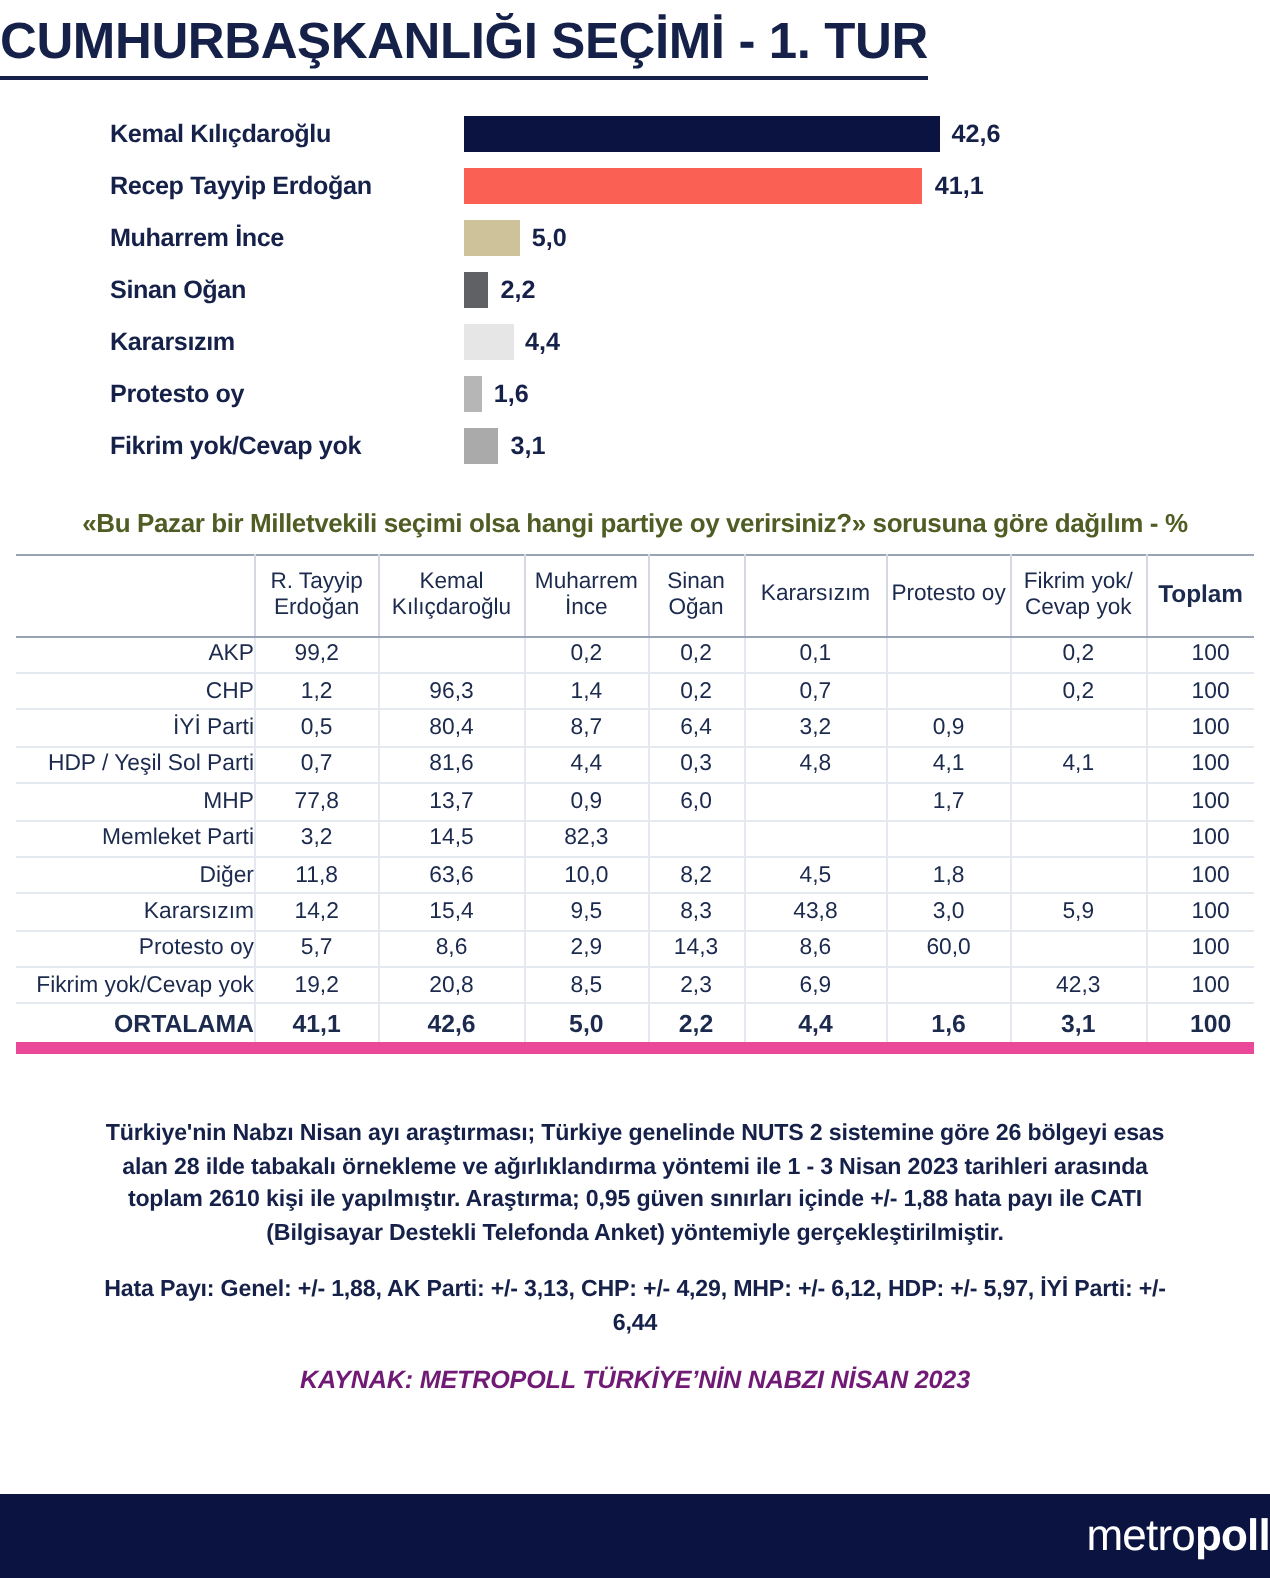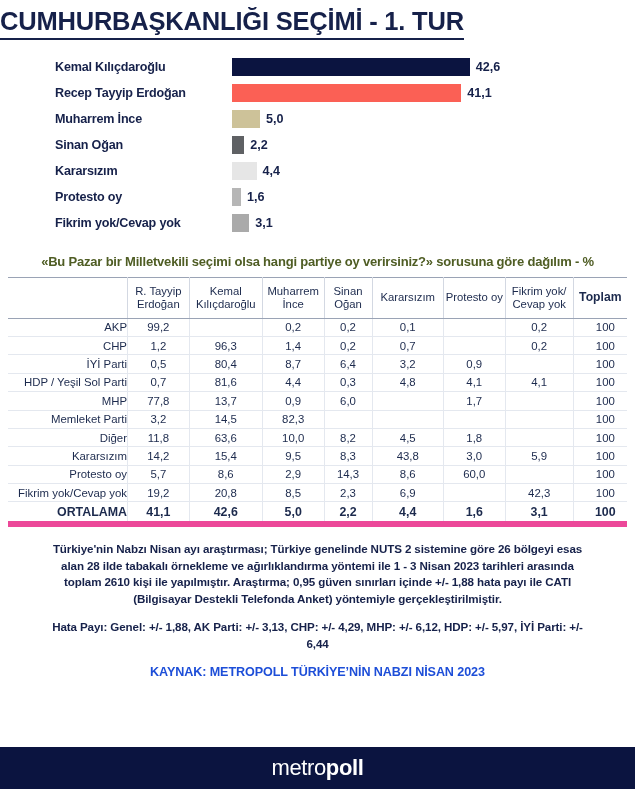--- a/index.html
+++ b/index.html
@@ -153,21 +153,21 @@
     height: 19px;
     border-top: 1px solid #9aa3b5;
     border-bottom: 6px solid #ec4899;
   }
   table.poll tbody tr.avg td.rowname {
     letter-spacing: 0px;
   }
 
   
   .notes {
-    margin-top: 14px;
+    margin-top: 32px;
     padding: 0 52px;
     text-align: center;
   }
   .note-method {
     font-size: 11.6px;
     font-weight: bold;
     line-height: 1.42;
     color: #16214a;
     letter-spacing: -0.1px;
   }
@@ -176,35 +176,36 @@
     font-size: 11.6px;
     font-weight: bold;
     line-height: 1.42;
     color: #16214a;
     letter-spacing: -0.1px;
   }
   .note-source {
     margin-top: 13px;
     font-size: 12.6px;
     font-weight: bold;
-    color: #1d4ed8;
+    color: #701a75;
     letter-spacing: -0.1px;
+    font-style: italic;
   }
 
   
   .footer {
     position: absolute;
     left: 0;
     bottom: 0;
     width: 635px;
     height: 42px;
     background: #0b1440;
     display: flex;
     align-items: center;
-    justify-content: center;
+    justify-content: flex-end;
   }
   .logo {
     font-size: 22px;
     color: #ffffff;
     letter-spacing: -0.4px;
   }
   .logo .bold {
     font-weight: bold;
   }
 </style>

